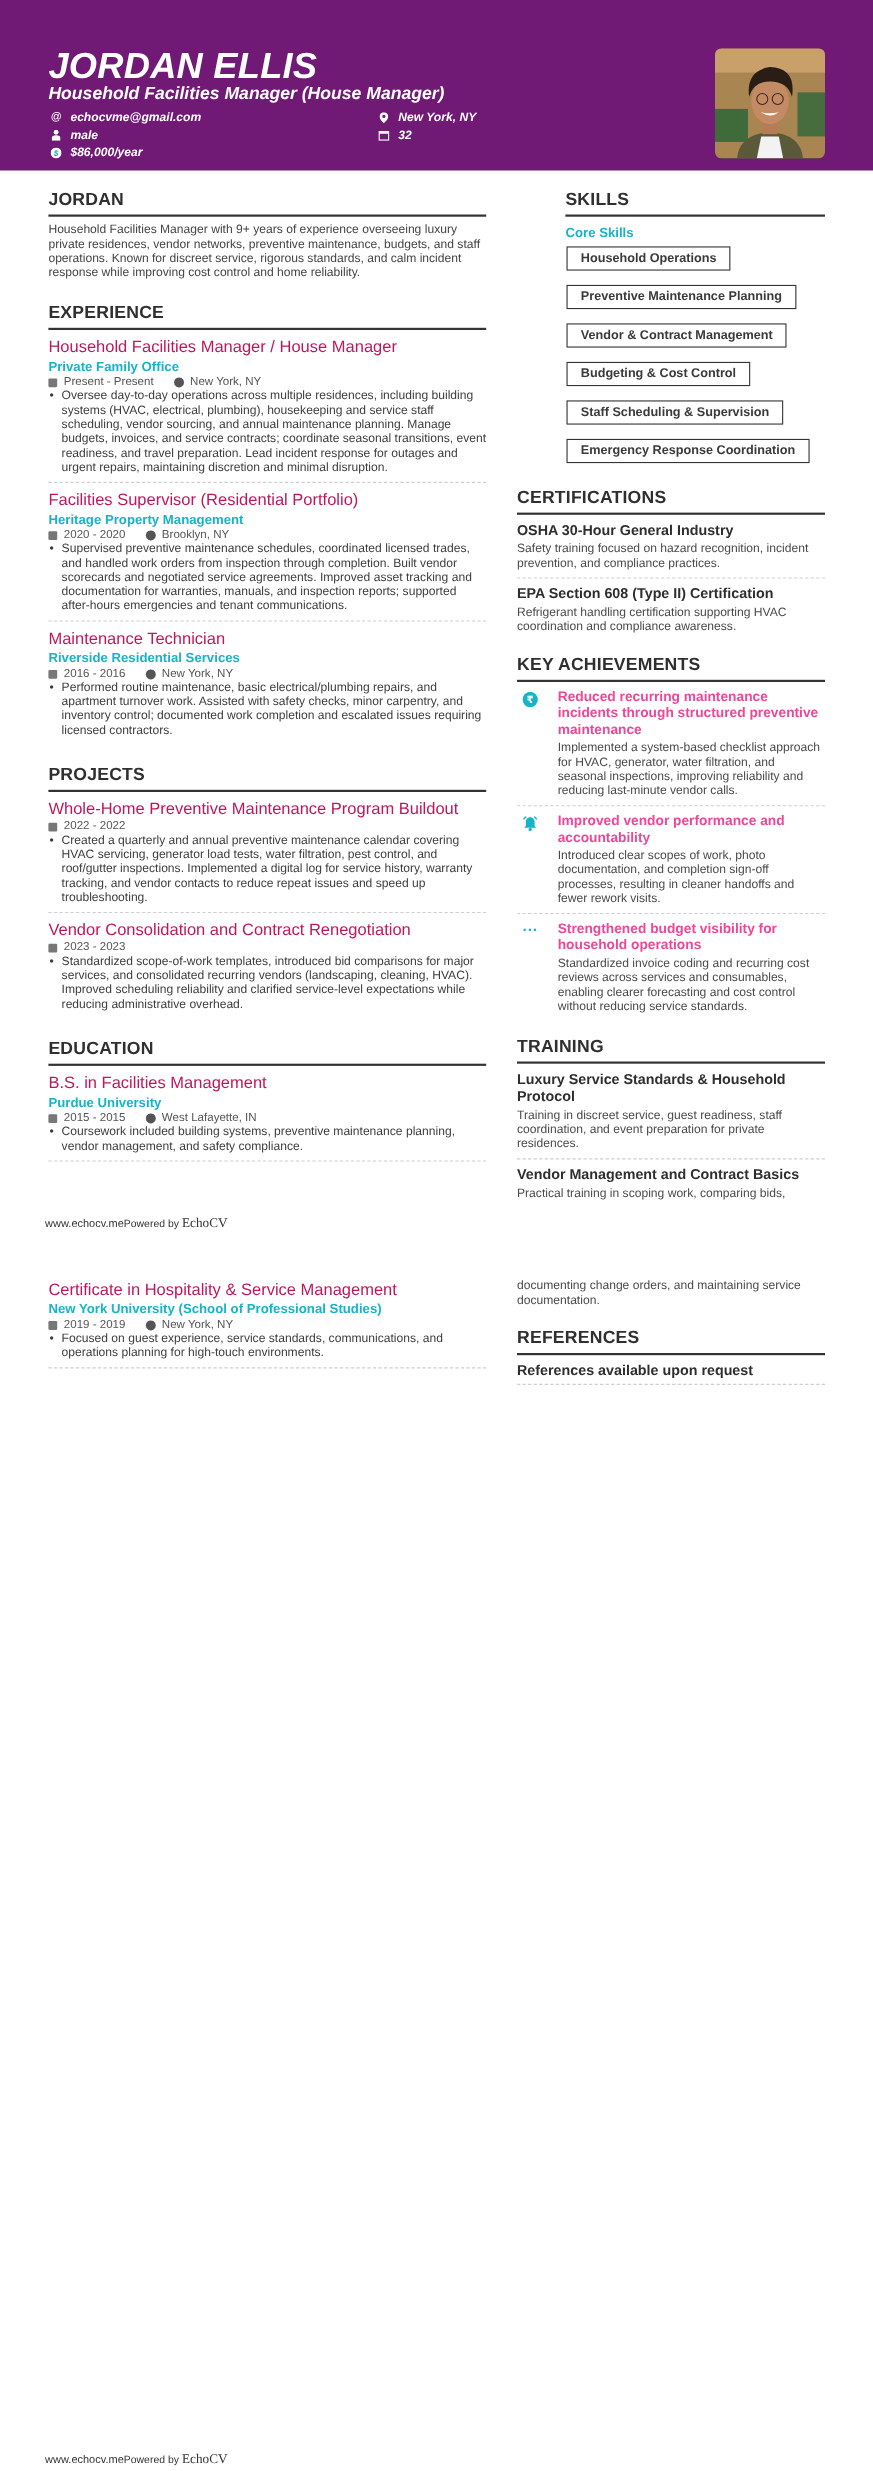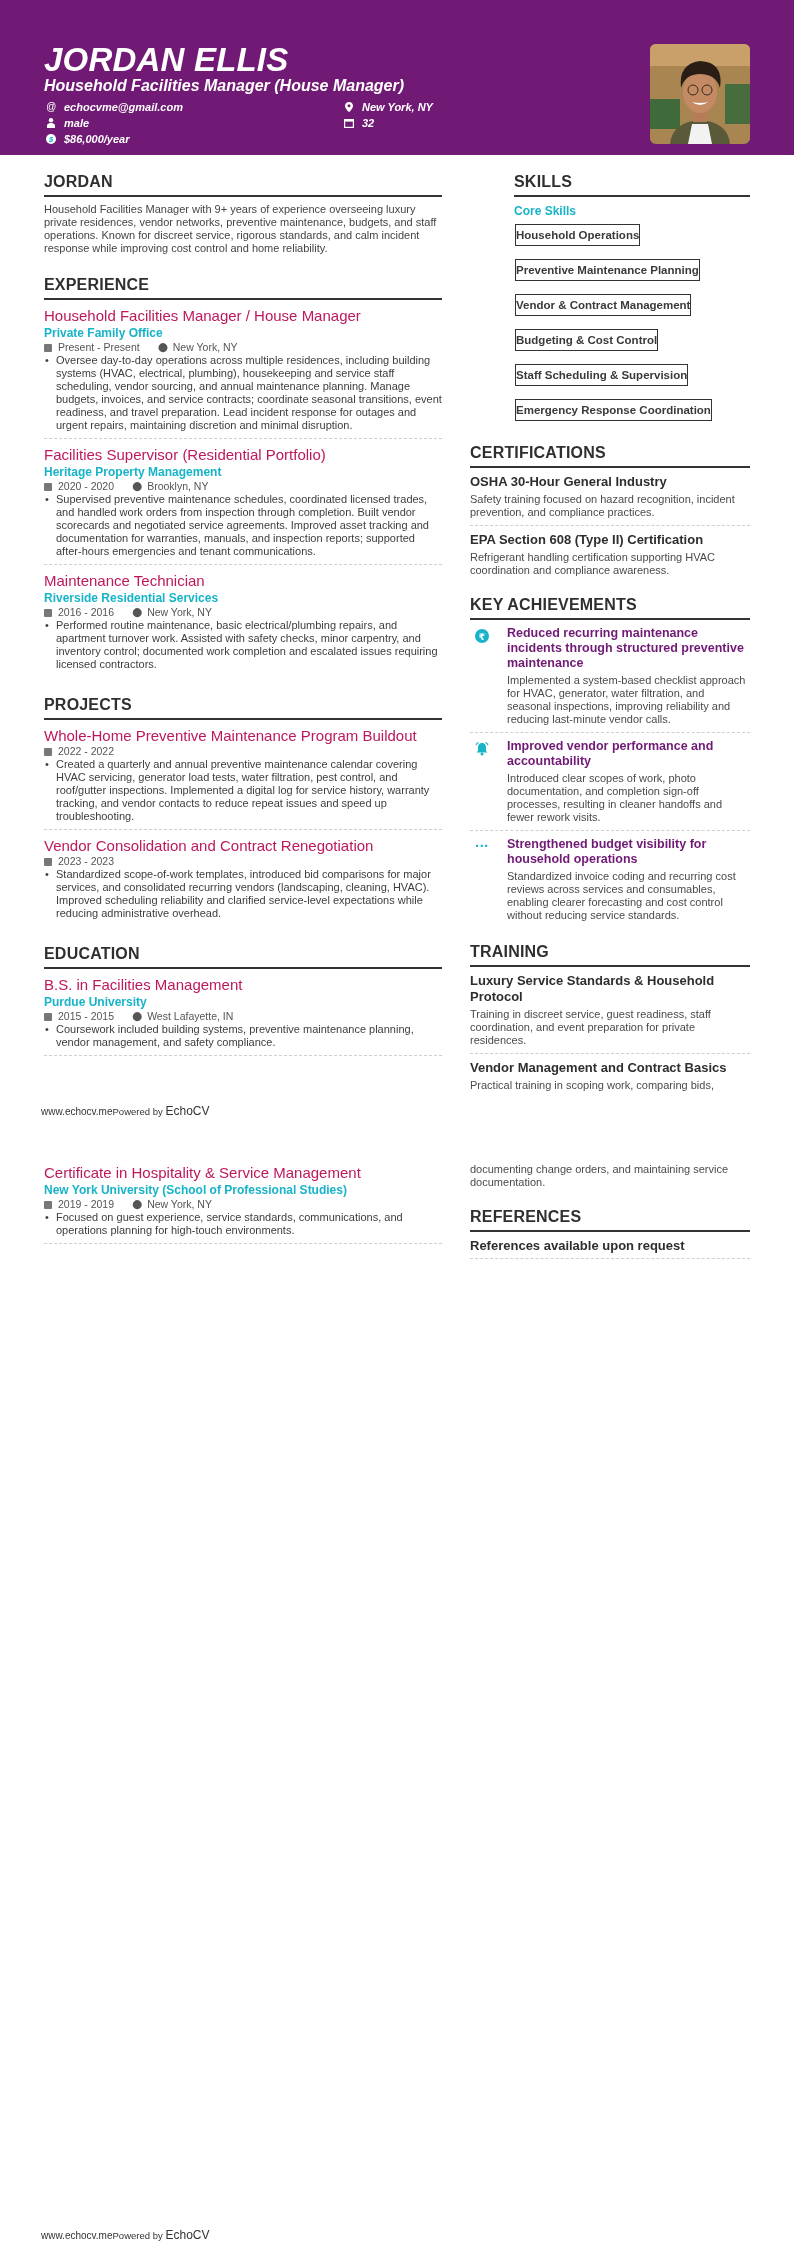--- a/index.html
+++ b/index.html
@@ -20,33 +20,33 @@
   .org { font-size: 12px; font-weight: bold; color: #17b3c8; line-height: 16px; }
   .meta { font-size: 10.5px; color: #555; line-height: 13px; display: flex; align-items: center; }
   .meta .cal { display: inline-block; width: 8px; height: 8px; background: #777; margin-right: 6px; border-radius: 1px; }
   .meta .pin { display: inline-block; margin-left: 18px; margin-right: 5px; font-size: 9px; color: #555; }
   .bullet { font-size: 11px; line-height: 13px; color: #3d3d3d; padding-left: 12px; position: relative; }
   .bullet:before { content: "•"; position: absolute; left: 1px; top: 0; }
   .dash { border-bottom: 1px dashed #cfcfcf; }
   .entry { padding-bottom: 6px; margin-bottom: 6px; }
 
   .skill-sub { font-size: 12px; font-weight: bold; color: #17b3c8; line-height: 16px; margin-bottom: 2px; }
-  .skill-tag { display: inline-block; border: 1.5px solid #333; padding: 3px 0; font-size: 11.5px; font-weight: bold; color: #3a3a3a; line-height: 14px; margin: 3px 0 10px 1px; }
+  .skill-tag { display: inline-block; border: 1.5px solid #333; padding: 3px 12px; font-size: 11.5px; font-weight: bold; color: #3a3a3a; line-height: 14px; margin: 3px 0 10px 1px; }
   .skill-list { display: flex; flex-direction: column; align-items: flex-start; }
   .cert-title { font-size: 13px; font-weight: bold; color: #2e2e2e; line-height: 16px; }
   .cert-desc { font-size: 11px; line-height: 13px; color: #4a4a4a; margin-top: 3px; }
 
   .ach { display: flex; padding-bottom: 6px; margin-bottom: 6px; }
   .ach-ic { width: 37px; flex: none; padding-top: 3px; padding-left: 5px; }
   .ach-body { flex: 1; }
-  .ach-title { font-size: 12.5px; font-weight: bold; color: #701a75; line-height: 15px; }
+  .ach-title { font-size: 12.5px; font-weight: bold; color: #ec4899; line-height: 15px; }
   .ach-desc { font-size: 11px; line-height: 13px; color: #4a4a4a; margin-top: 3px; }
 
   .footer { position: absolute; left: 41px; width: 712px; font-size: 10px; color: #333; display: flex; align-items: baseline; }
-  .footer .brand { font-size: 12px; }
+  .footer .brand { font-size: 12px; font-family: Liberation Serif, serif; }
   .footer .powered { font-size: 9.5px; }
 </style>
 </head>
 <body>
 
 <div class="header">
   <div class="name">JORDAN ELLIS</div>
   <div class="title">Household Facilities Manager (House Manager)</div>
 
   <div class="contact" style="left:46px; top:100px;">

